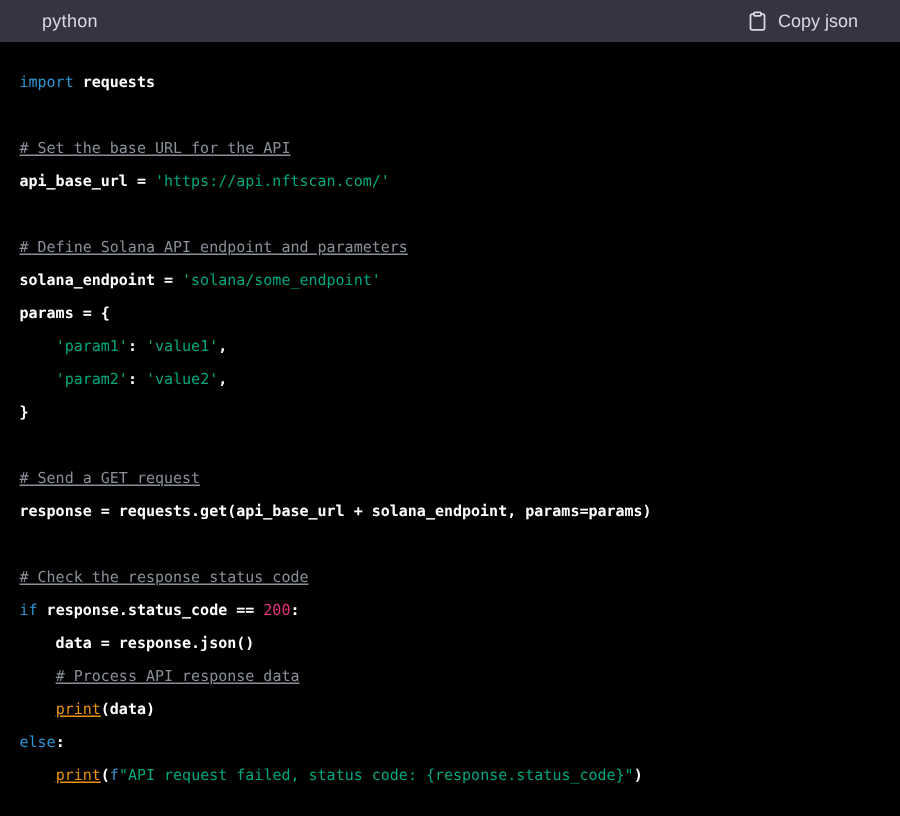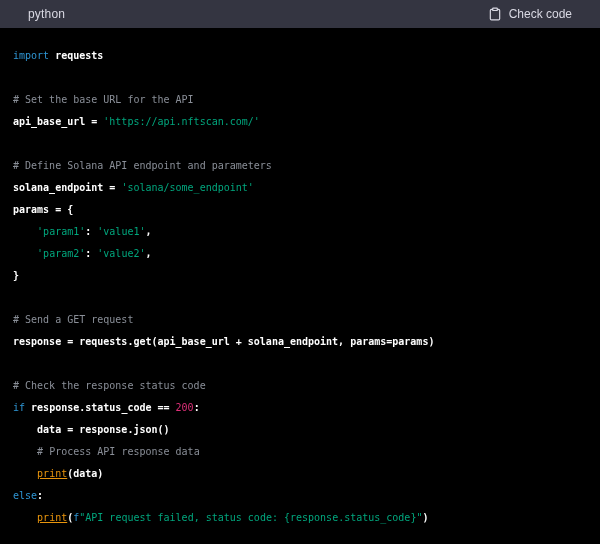--- a/index.html
+++ b/index.html
@@ -47,32 +47,32 @@
     line-height: 22px;
     white-space: pre;
     overflow: hidden;
   }
   .code-line { min-height: 22px; }
   .tok-p   { color: var(--c-plain, #ffffff); font-weight: 700; }
   .tok-kw  { color: var(--c-keyword, #2e95d3); font-weight: 400; }
   .tok-str { color: var(--c-string, #00a67d); font-weight: 400; }
   .tok-num { color: var(--c-number, #df3079); font-weight: 400; }
   .tok-fn  { color: var(--c-builtin, #e9950c); font-weight: 400; text-decoration: underline; }
-  .tok-com { color: var(--c-comment, #8a8f98); font-weight: 400; }
+  .tok-com { color: var(--c-comment, #8a8f98); font-weight: 400; text-decoration: underline; }
 </style>
 </head>
 <body>
 
 <div class="code-block">
   <div class="code-header">
     <span class="lang-label">python</span>
     <button class="copy-btn">
       <span>
         <svg width="14" height="14" viewBox="0 0 24 24" fill="none" stroke="currentColor" stroke-width="2" stroke-linecap="round" stroke-linejoin="round">
           <path d="M16 4h2a2 2 0 0 1 2 2v14a2 2 0 0 1-2 2H6a2 2 0 0 1-2-2V6a2 2 0 0 1 2-2h2"></path>
           <rect x="8" y="2" width="8" height="4" rx="1" ry="1"></rect>
         </svg>
       </span>
-      <span>Check code</span>
+      <span>Copy json</span>
     </button>
   </div>
   <div class="code-area" id="code-area"><div class="code-line"><span class="tok-kw">import</span><span class="tok-p"> requests</span></div><div class="code-line">&nbsp;</div><div class="code-line"><span class="tok-com"># Set the base URL for the API</span></div><div class="code-line"><span class="tok-p">api_base_url = </span><span class="tok-str">'https://api.nftscan.com/'</span></div><div class="code-line">&nbsp;</div><div class="code-line"><span class="tok-com"># Define Solana API endpoint and parameters</span></div><div class="code-line"><span class="tok-p">solana_endpoint = </span><span class="tok-str">'solana/some_endpoint'</span></div><div class="code-line"><span class="tok-p">params = {</span></div><div class="code-line"><span class="tok-p">    </span><span class="tok-str">'param1'</span><span class="tok-p">: </span><span class="tok-str">'value1'</span><span class="tok-p">,</span></div><div class="code-line"><span class="tok-p">    </span><span class="tok-str">'param2'</span><span class="tok-p">: </span><span class="tok-str">'value2'</span><span class="tok-p">,</span></div><div class="code-line"><span class="tok-p">}</span></div><div class="code-line">&nbsp;</div><div class="code-line"><span class="tok-com"># Send a GET request</span></div><div class="code-line"><span class="tok-p">response = requests.get(api_base_url + solana_endpoint, params=params)</span></div><div class="code-line">&nbsp;</div><div class="code-line"><span class="tok-com"># Check the response status code</span></div><div class="code-line"><span class="tok-kw">if</span><span class="tok-p"> response.status_code == </span><span class="tok-num">200</span><span class="tok-p">:</span></div><div class="code-line"><span class="tok-p">    data = response.json()</span></div><div class="code-line"><span class="tok-p">    </span><span class="tok-com"># Process API response data</span></div><div class="code-line"><span class="tok-p">    </span><span class="tok-fn">print</span><span class="tok-p">(data)</span></div><div class="code-line"><span class="tok-kw">else</span><span class="tok-p">:</span></div><div class="code-line"><span class="tok-p">    </span><span class="tok-fn">print</span><span class="tok-p">(</span><span class="tok-kw">f</span><span class="tok-str">"API request failed, status code: {response.status_code}"</span><span class="tok-p">)</span></div></div>
 </div>
 
 </body></html>

